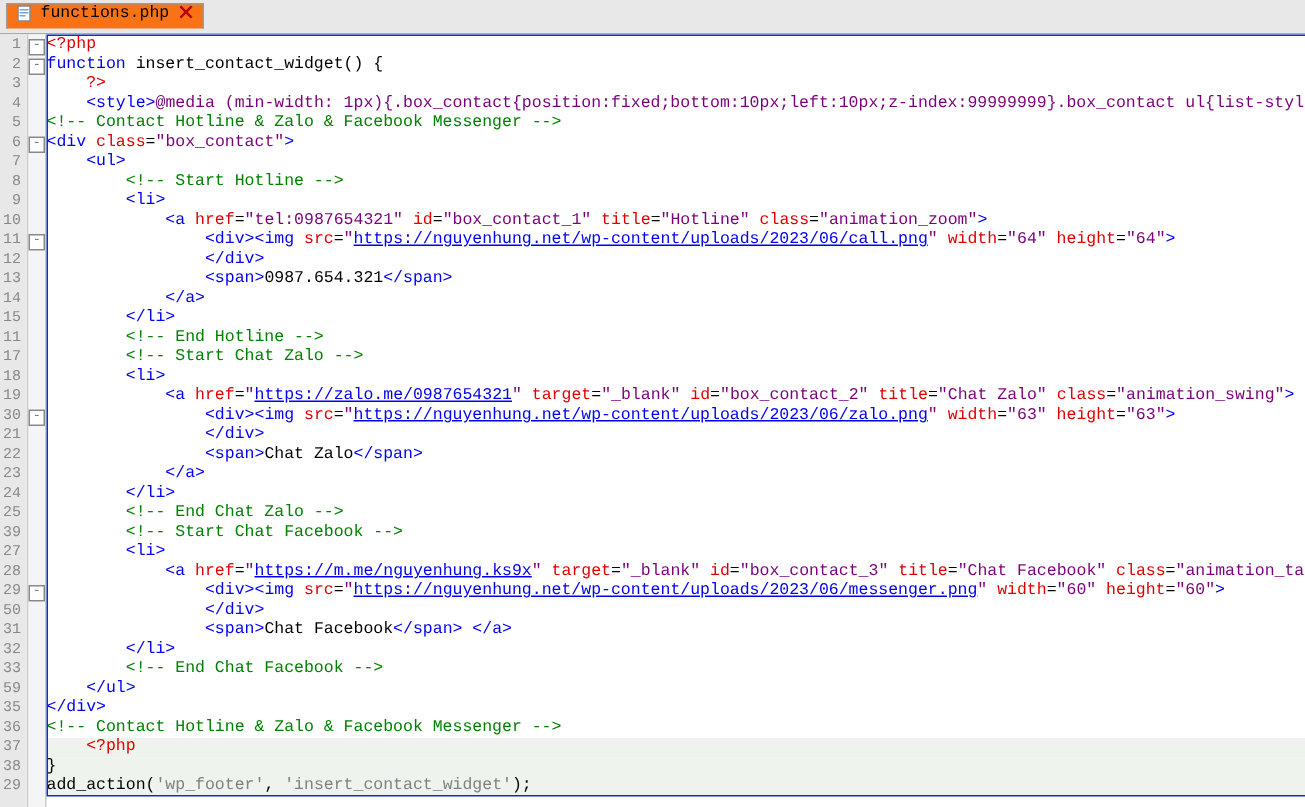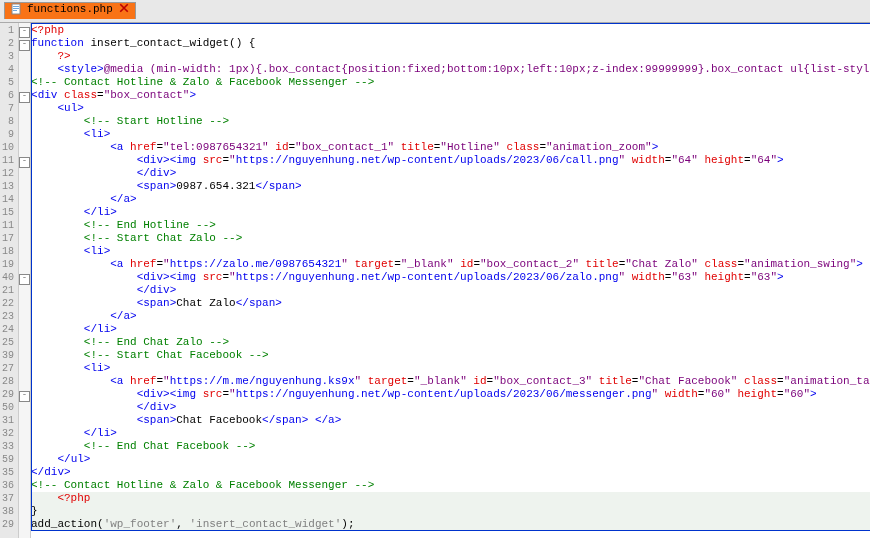--- a/index.html
+++ b/index.html
@@ -13,21 +13,21 @@
   .fold-box{display:inline-block;width:9px;height:9px;border:1px solid #888;background:#fff;line-height:7px;font-size:9px;text-align:center;cursor:pointer}
   .code{flex:1;padding:1px 0 0 0;line-height:13px;white-space:pre;overflow:hidden}
   .code-line{height:13px}
   .sel{background:#eef3ee}
   .red{color:#e00000}
   .blue{color:#0000ee}
   .green{color:#008000}
   .purple{color:#7a007a}
   .gray{color:#808080}
   .black{color:#000}
-  .u{}
+  .u{text-decoration:underline}
   .frame{border:1px solid #0033cc;position:absolute;pointer-events:none}
   .code-wrap{position:relative;flex:1}
 </style>
 </head>
 <body>
 
 <div class="tab-bar">
   <div class="tab">
     <span class="tab-icon">
       <svg viewBox="0 0 12 12">
@@ -60,21 +60,21 @@
       <div>10</div>
       <div>11</div>
       <div>12</div>
       <div>13</div>
       <div>14</div>
       <div>15</div>
       <div>11</div>
       <div>17</div>
       <div>18</div>
       <div>19</div>
-      <div>40</div>
+      <div>30</div>
       <div>21</div>
       <div>22</div>
       <div>23</div>
       <div>24</div>
       <div>25</div>
       <div>39</div>
       <div>27</div>
       <div>28</div>
       <div>29</div>
       <div>50</div>

